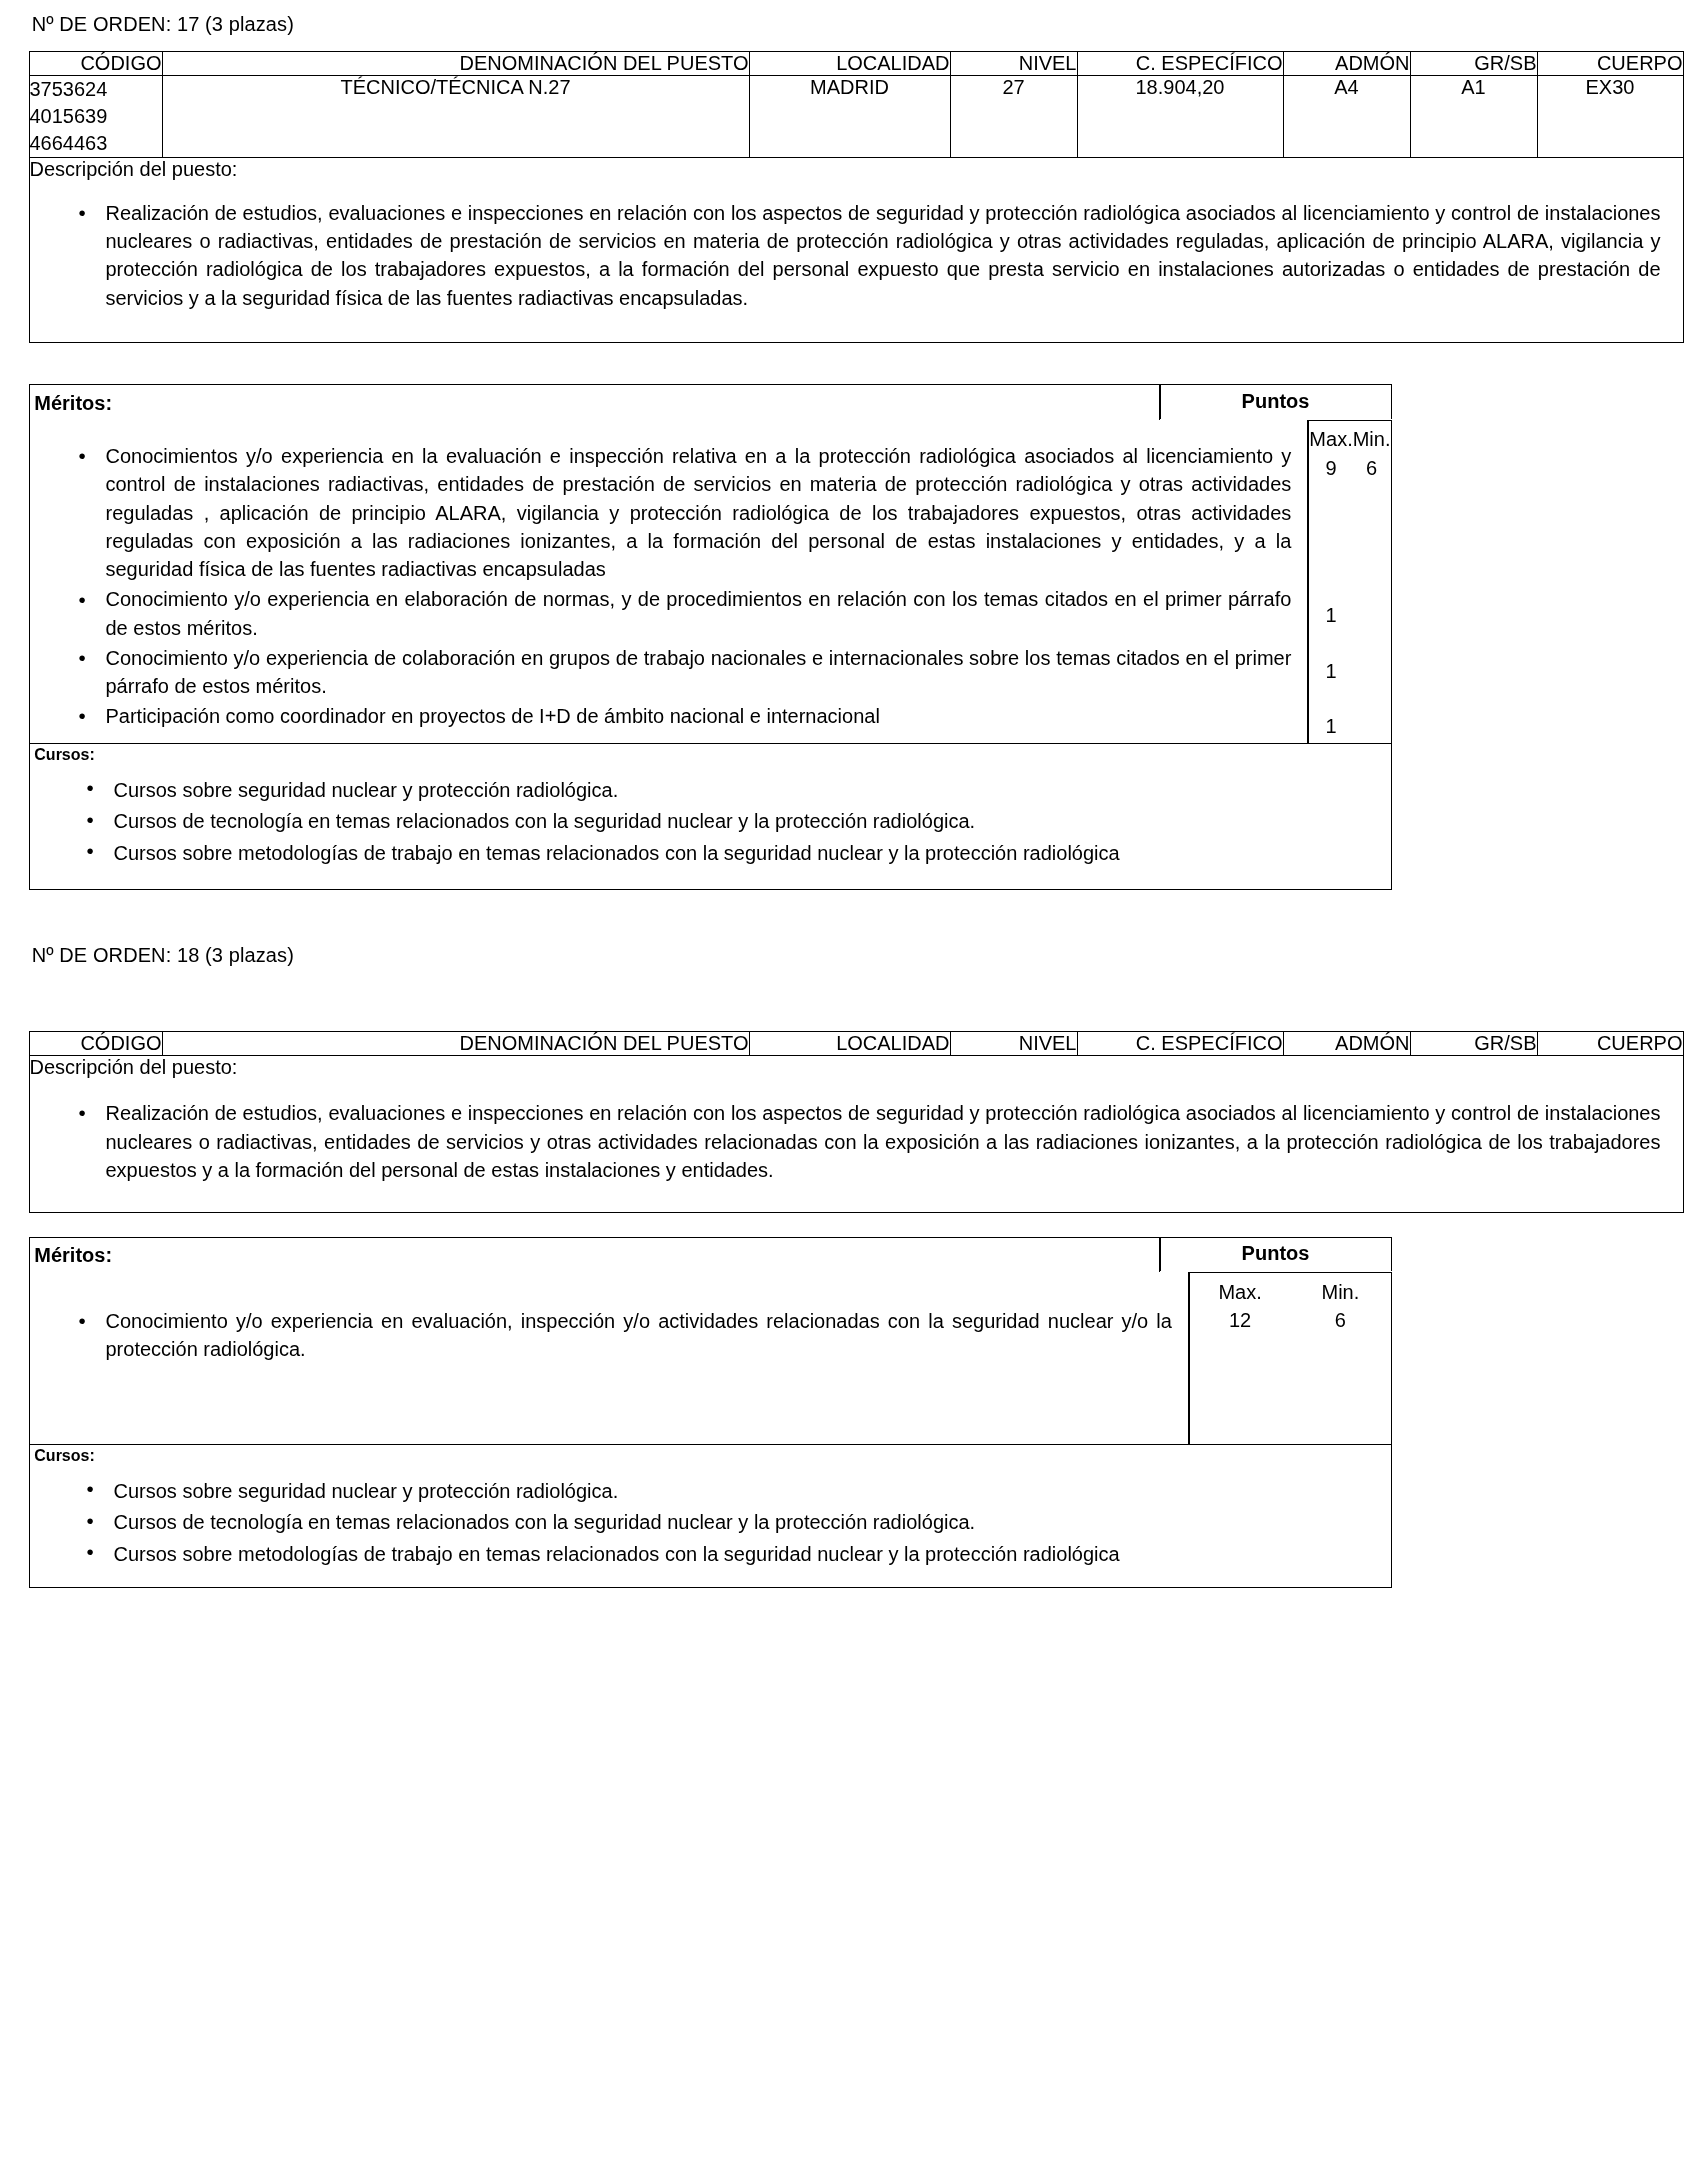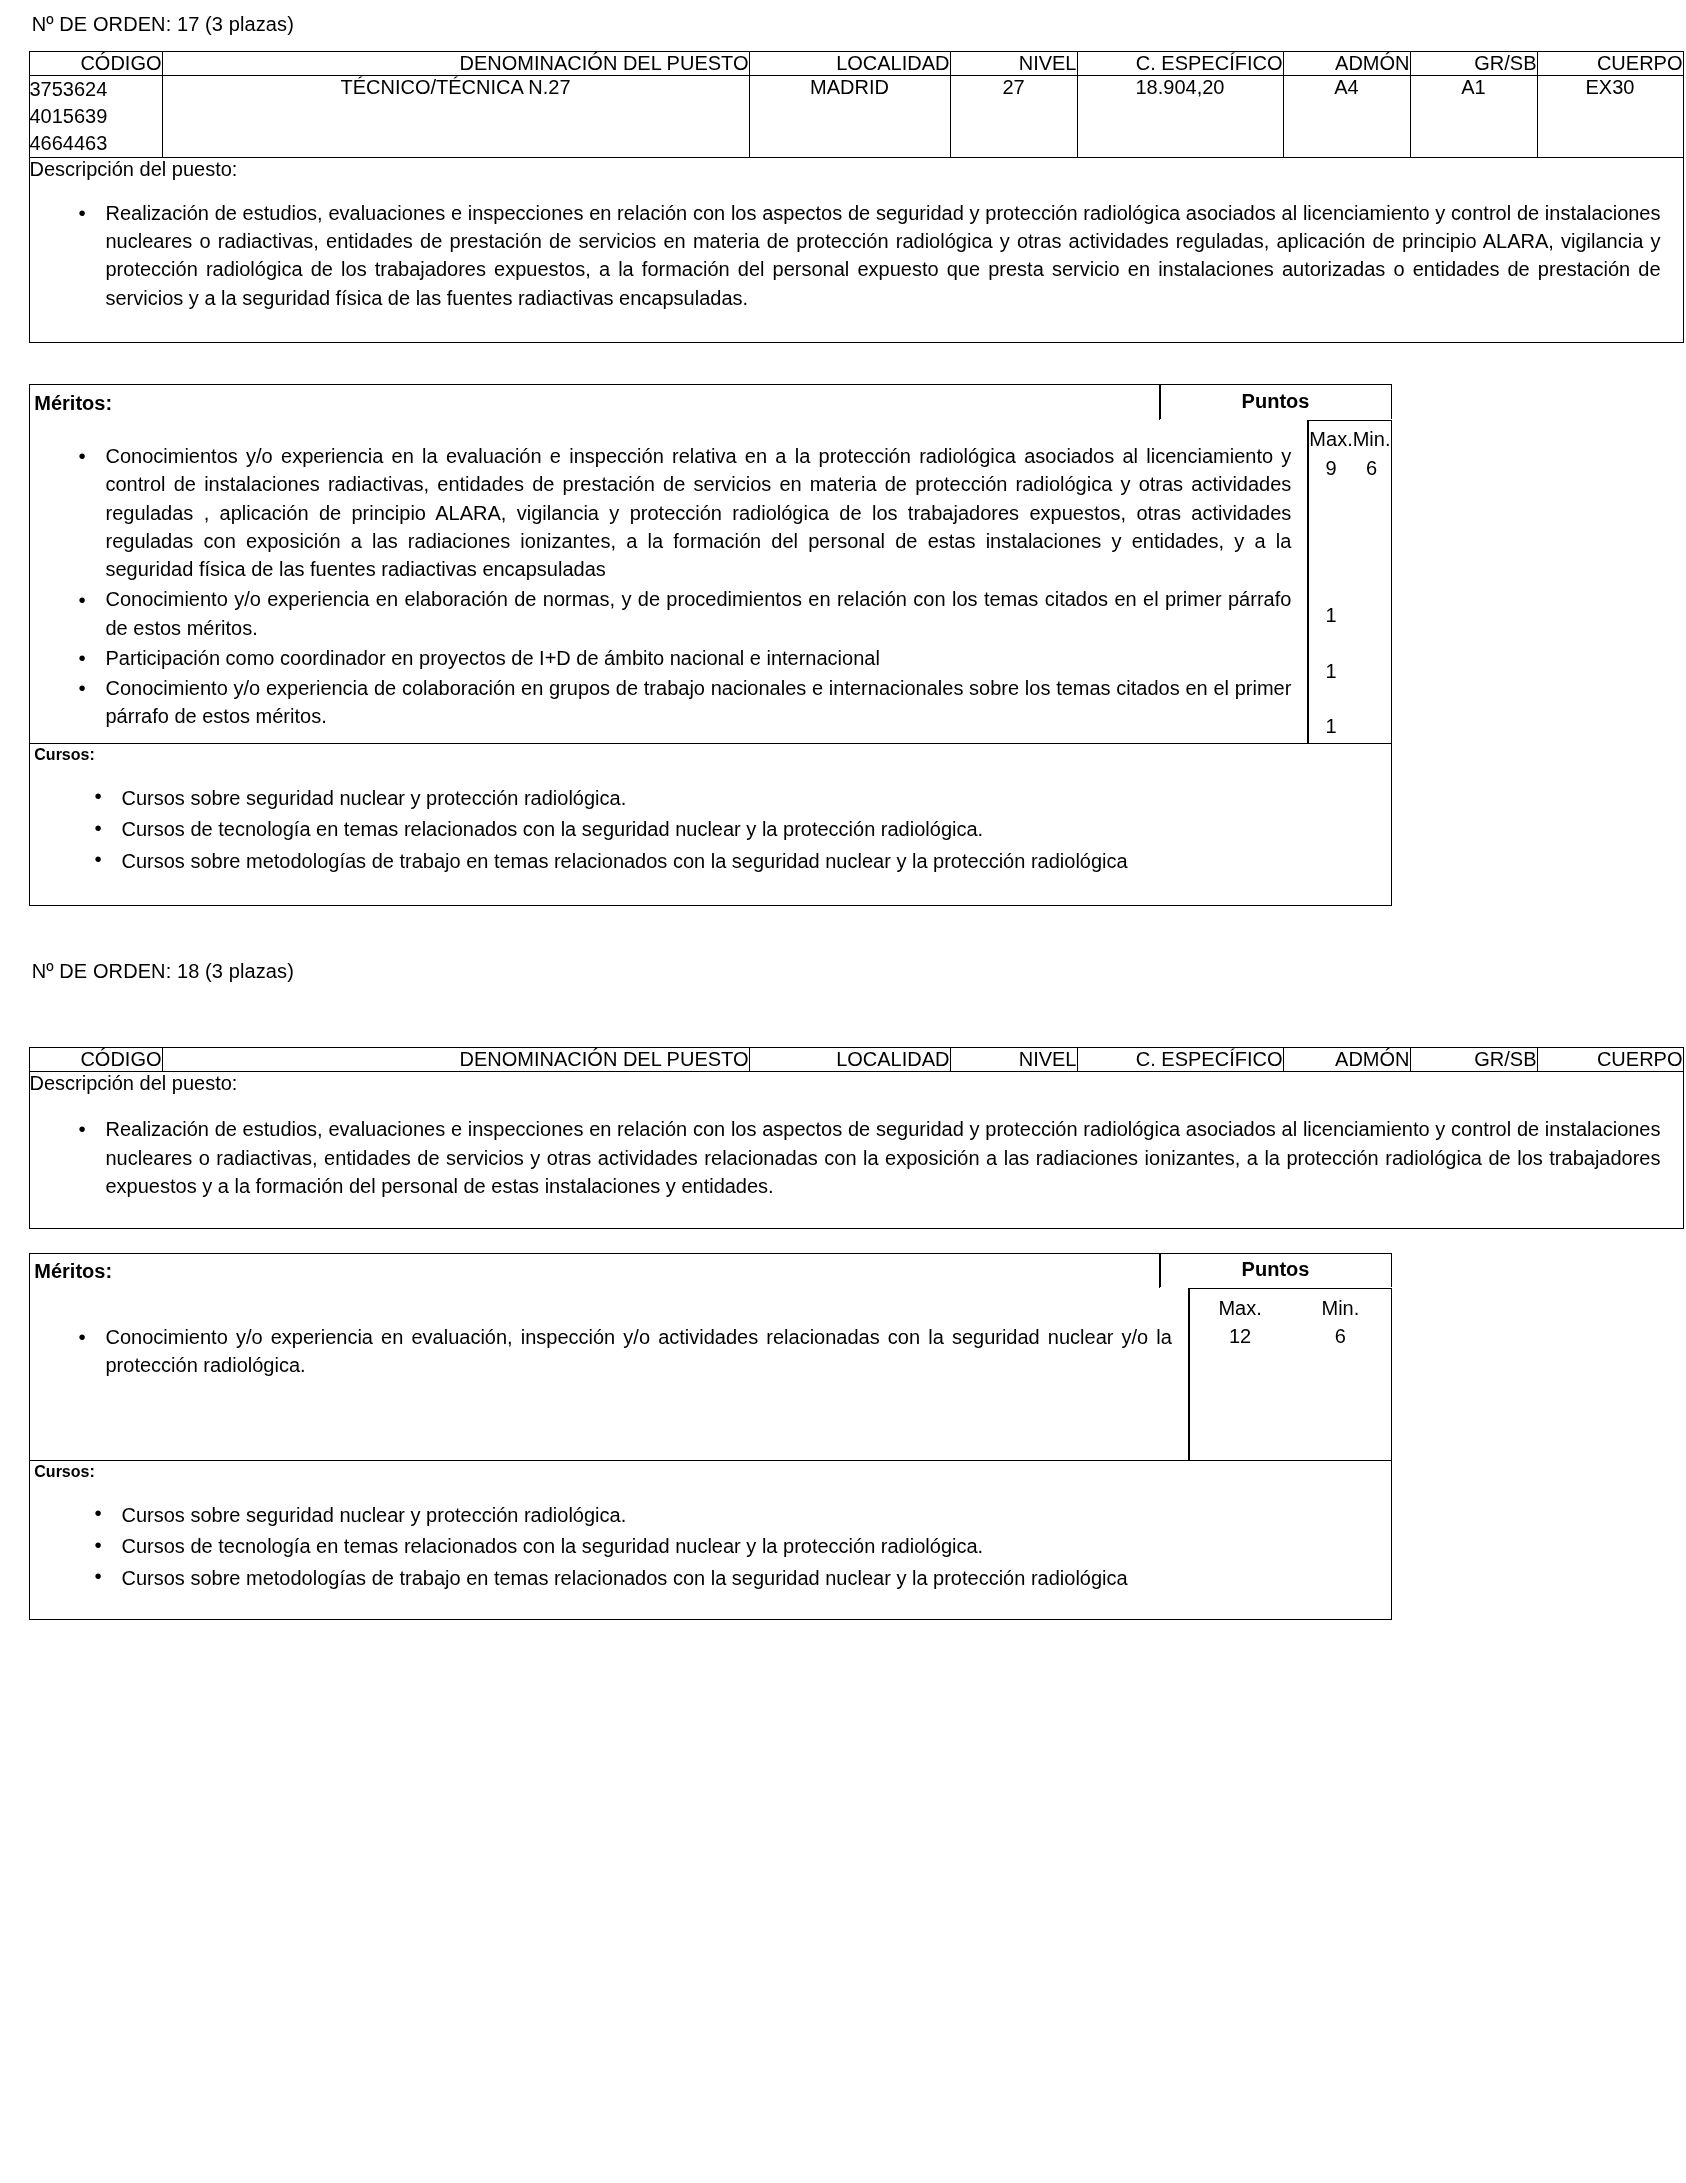--- a/index.html
+++ b/index.html
@@ -115,21 +115,21 @@
     left: 49px;
     top: -0.8px;
     font-size: 20.6px;
   }
   .cursos-label {
     font-size: 16px;
     font-weight: bold;
     padding: 1.6px 0 3.2px 4.8px;
   }
   ul.cursos {
-    margin: 16px;
+    margin: 8px;
     padding: 0 22px 0 76px;
     list-style: none;
   }
   ul.cursos li {
     position: relative;
     font-size: 20px;
     line-height: 1.5;
     margin: 0 0 1.6px 0;
   }
   ul.cursos li::before {
@@ -213,22 +213,22 @@
         </div>
         <div style="width:232px; box-sizing:border-box;">
           <div class="puntos-head">Puntos</div>
         </div>
       </div>
 
       <div style="display:flex; width:100%;">
         <div style="flex:1 1 auto; border-left:1.6px solid #000; border-right:1.6px solid #000; box-sizing:border-box; padding-top:8px; padding-bottom:11px;">
           <div class="merit-li" style="margin-top:14.3px;">Conocimientos y/o experiencia en la evaluación e inspección relativa en a la protección radiológica asociados al licenciamiento y control de instalaciones radiactivas, entidades de prestación de servicios en materia de protección radiológica y otras actividades reguladas , aplicación de principio ALARA, vigilancia y protección radiológica de los trabajadores expuestos, otras actividades reguladas con exposición a las radiaciones ionizantes, a la formación del personal de estas instalaciones y entidades, y a la seguridad física de las fuentes radiactivas encapsuladas</div>
           <div class="merit-li">Conocimiento y/o experiencia en elaboración de normas, y de procedimientos en relación con los temas citados en el primer párrafo de estos méritos.</div>
+          <div class="merit-li">Conocimiento y/o experiencia de colaboración en grupos de trabajo nacionales e internacionales sobre los temas citados en el primer párrafo de estos méritos.</div>
           <div class="merit-li">Participación como coordinador en proyectos de I+D de ámbito nacional e internacional</div>
-          <div class="merit-li">Conocimiento y/o experiencia de colaboración en grupos de trabajo nacionales e internacionales sobre los temas citados en el primer párrafo de estos méritos.</div>
         </div>
         <div style="width:232px; box-sizing:border-box; border-left:1.6px solid #000; border-right:1.6px solid #000; border-top:1.6px solid #000; display:flex; padding-top:4.8px;">
           <div style="flex:1 1 50%; text-align:center; font-size:20px; line-height:1.42;">
             <div>Max.</div>
             <div>9</div>
             <div style="height:119px;"></div>
             <div>1</div>
             <div style="height:27px;"></div>
             <div>1</div>
             <div style="height:27px;"></div>

